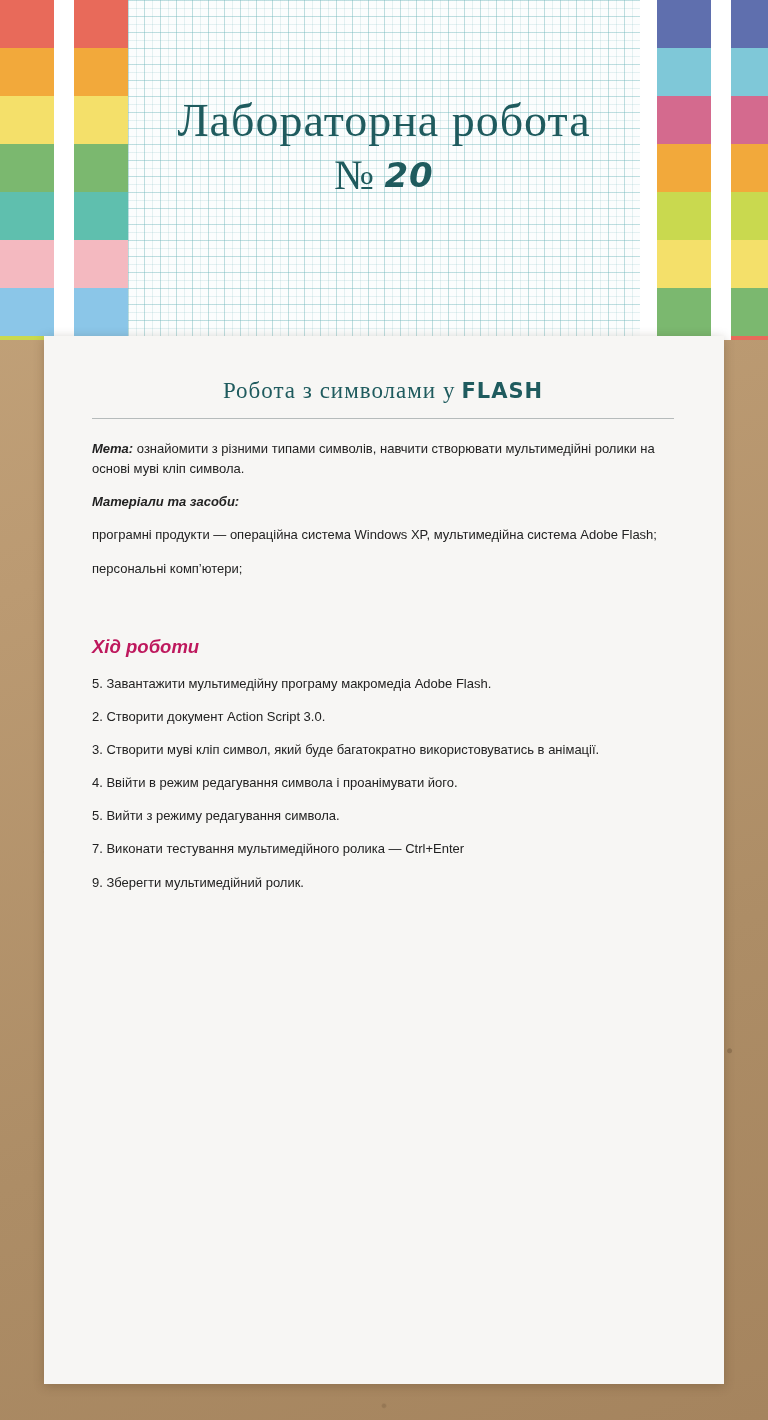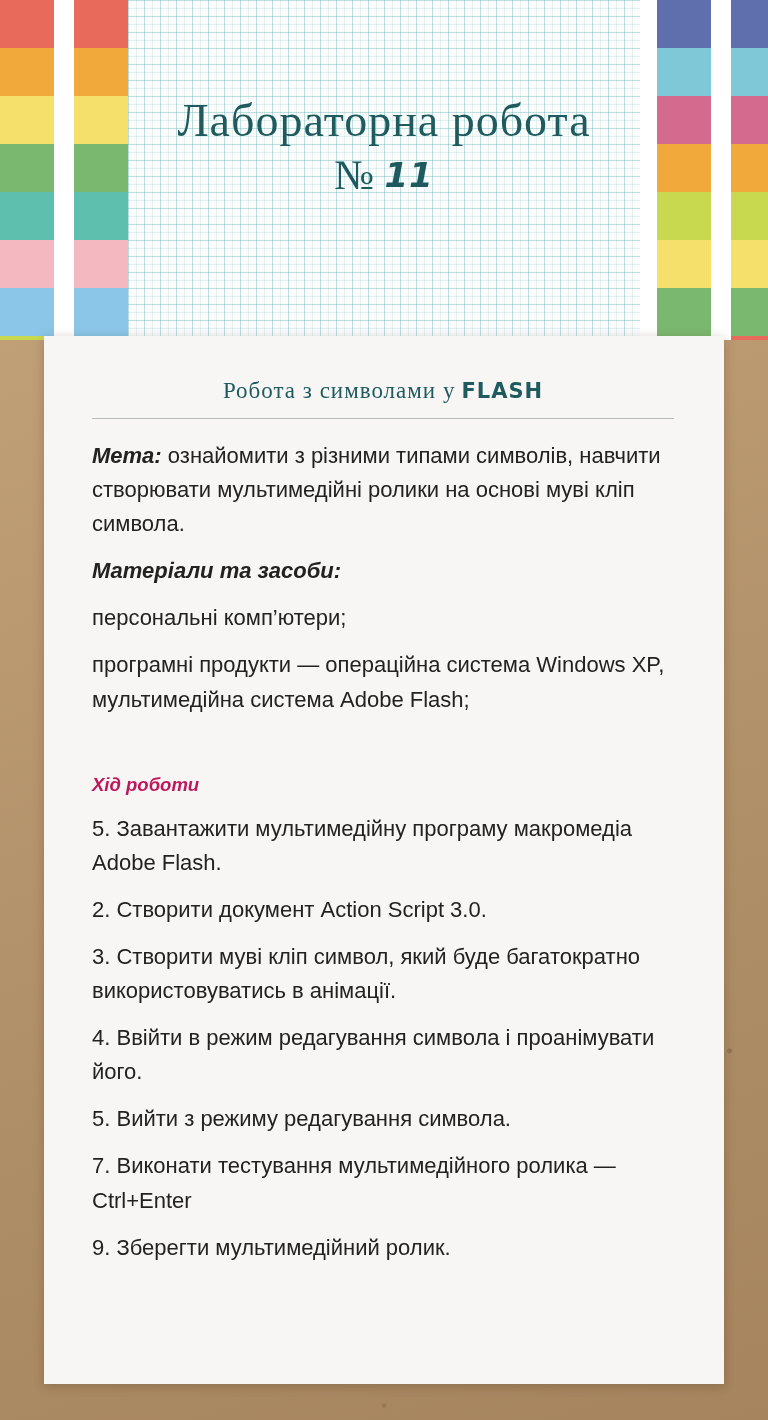--- a/index.html
+++ b/index.html
@@ -156,21 +156,21 @@
     margin-left: 6px;
   }
   .rule {
     height: 1px;
     background: #9aa3a3;
     opacity: 0.7;
     margin: 0 0 20px 0;
   }
 
   .para {
-    font-size: 22px;
+    font-size: 13px;
     line-height: 1.55;
     color: #222222;
     margin: 0 0 13px 0;
   }
   .lead {
     font-weight: bold;
     font-style: italic;
   }
   .section-head {
     font-size: 18.5px;
@@ -256,41 +256,41 @@
         </div>
       <div class="row">
           <i class="a" style="background:#e86a5a"></i>
           <i class="b" style="background:#e86a5a"></i>
         </div>
     </div>
 
     <div class="title-block">
       <div class="title-line1">Лабораторна  робота</div>
       <div class="title-line2">
-        <span>№</span><span class="title-num">11</span>
+        <span>№</span><span class="title-num">20</span>
       </div>
     </div>
   </div>
 
   <div class="card">
     <div class="card-inner">
 
       <div class="subtitle">
         <span>Робота  з  символами  у</span><span class="flash">FLASH</span>
       </div>
       <div class="rule"></div>
 
       <p class="para">
         <span class="lead">Мета:</span><span> ознайомити з різними типами символів, навчити створювати мультимедійні ролики на основі муві кліп символа.</span>
       </p>
 
       <p class="para lead">Матеріали та засоби:</p>
 
+      <p class="para">програмні продукти — операційна система Windows XP, мультимедійна система Adobe Flash;</p>
       <p class="para">персональні комп’ютери;</p>
-      <p class="para">програмні продукти — операційна система Windows XP, мультимедійна система Adobe Flash;</p>
 
       <div class="spacer"></div>
 
       <p class="section-head">Хід роботи</p>
 
       <p class="para">5. Завантажити мультимедійну програму макромедіа Adobe Flash.</p>
       <p class="para">2. Створити документ Action Script 3.0.</p>
       <p class="para">3. Створити муві кліп символ, який буде багатократно використовуватись в анімації.</p>
       <p class="para">4. Ввійти в режим редагування символа і проанімувати його.</p>
       <p class="para"> 5. Вийти з режиму редагування символа.</p>

